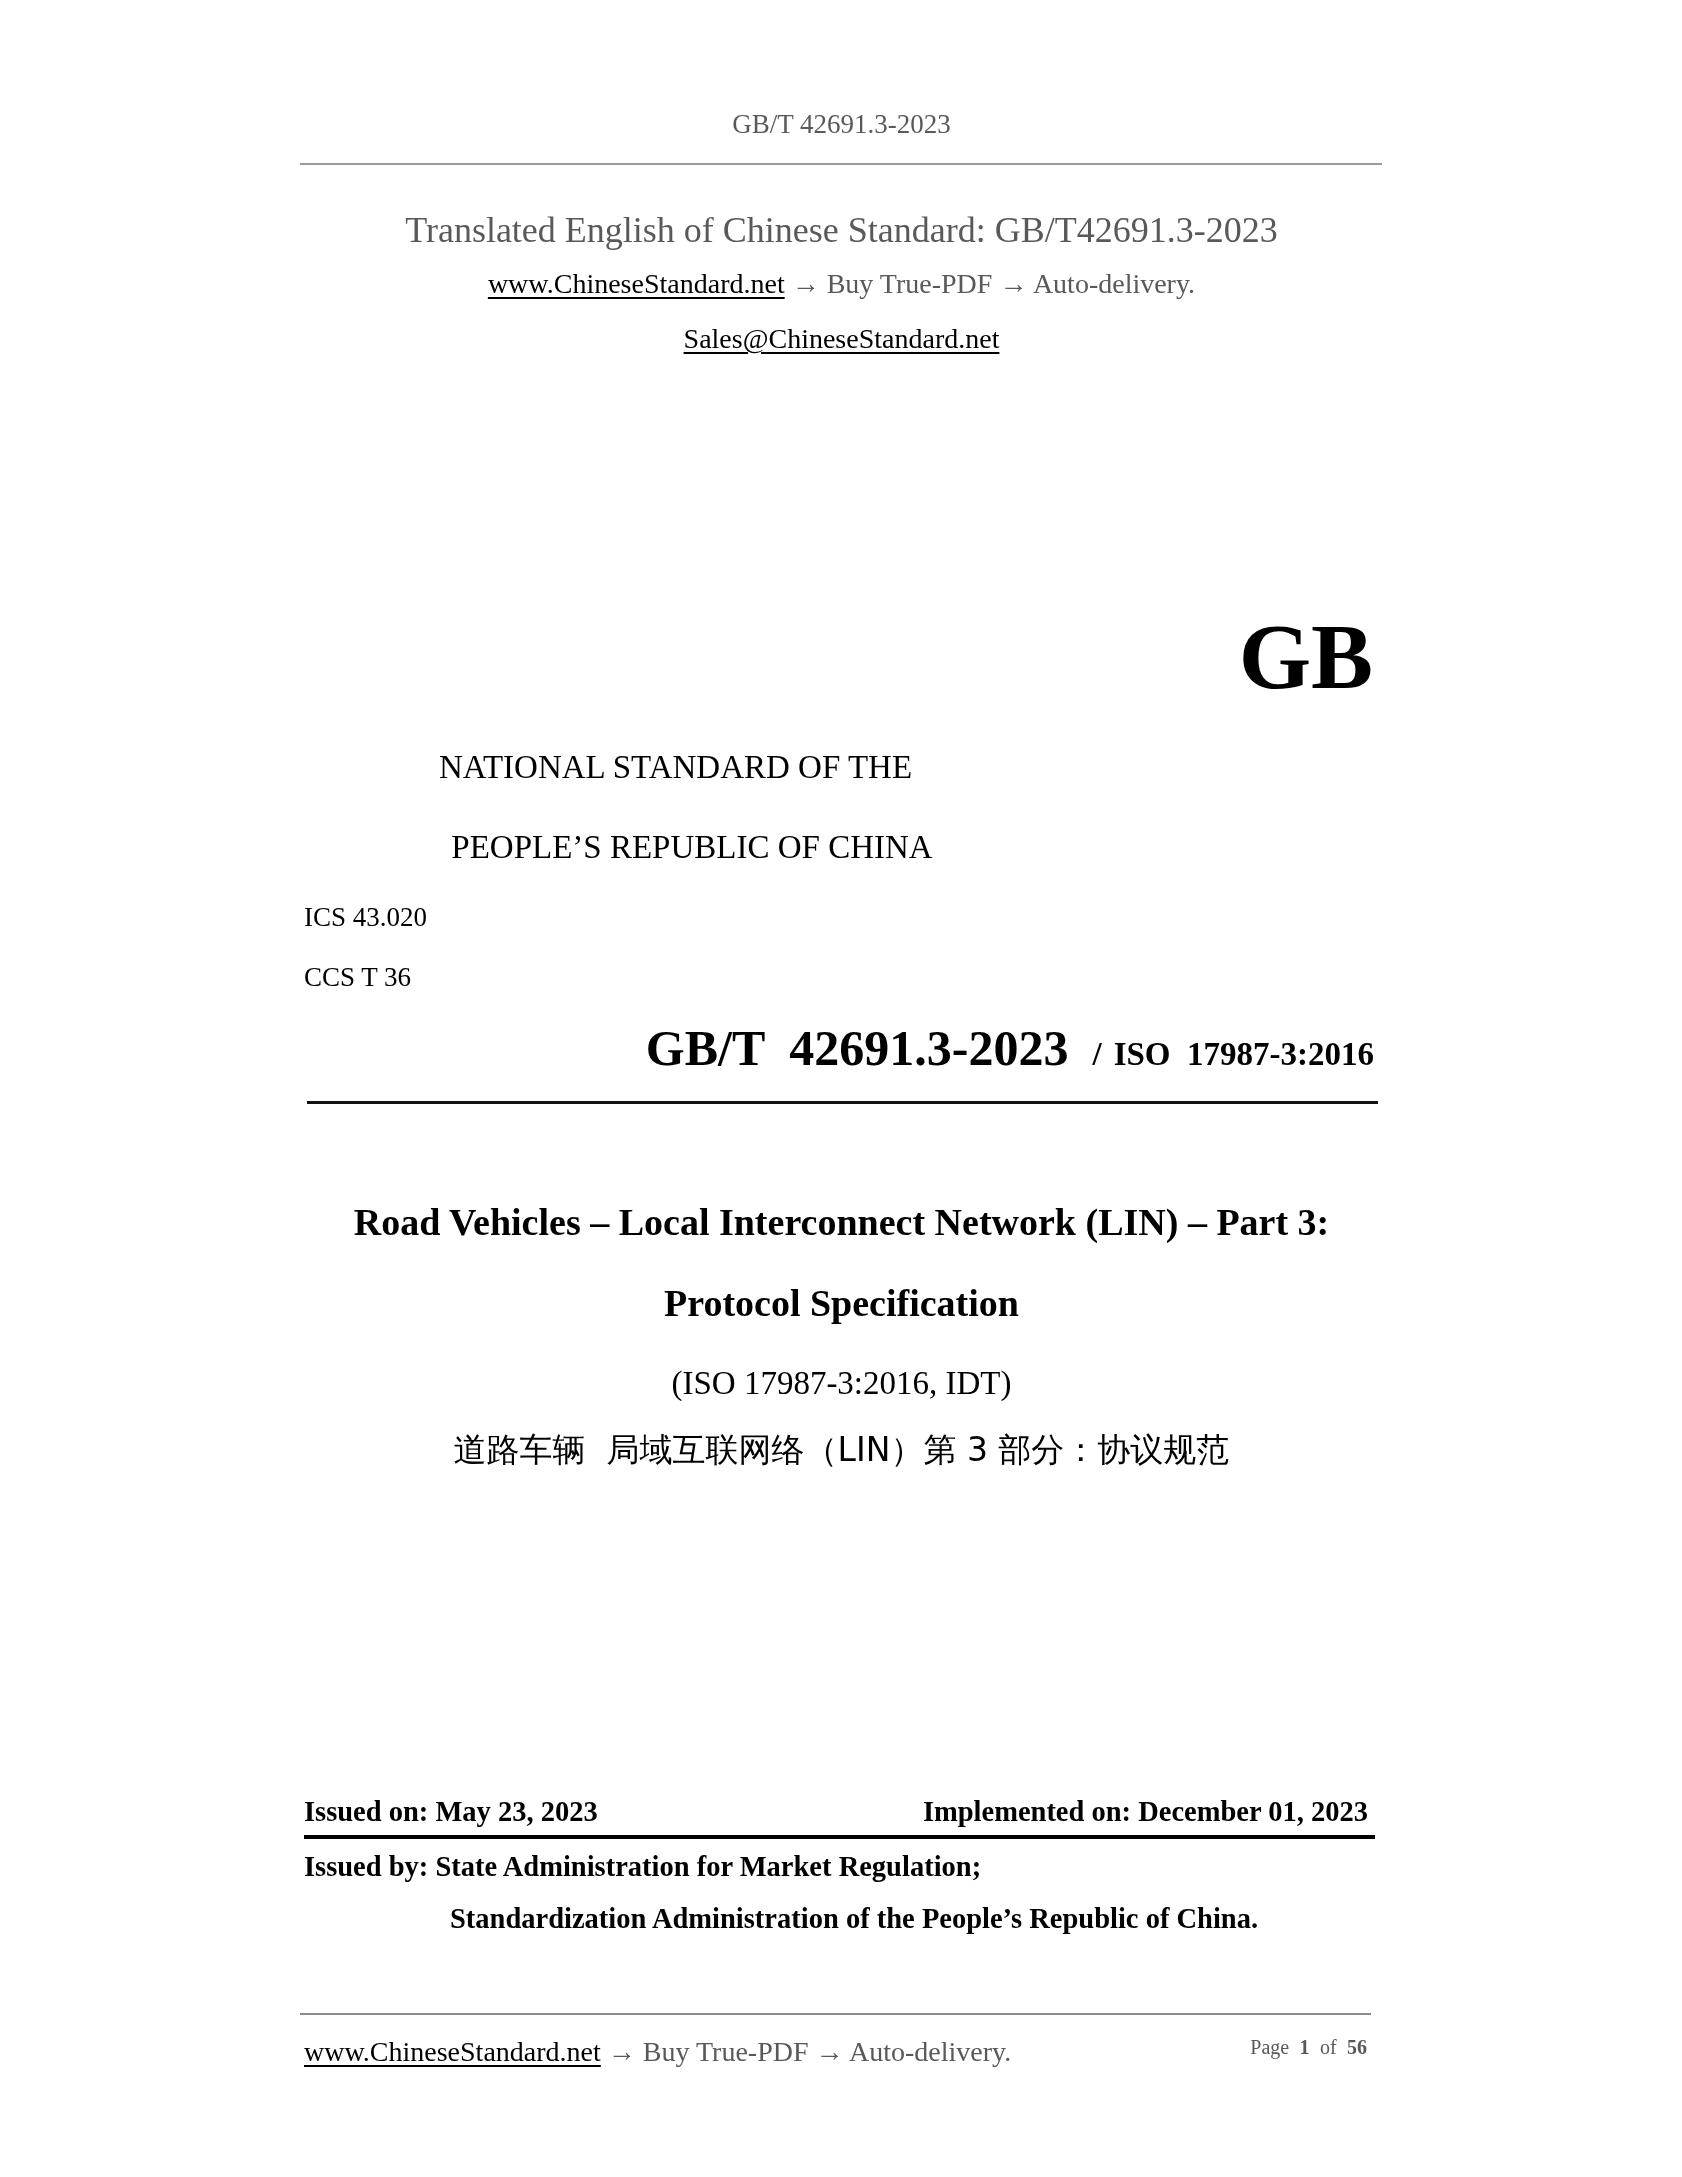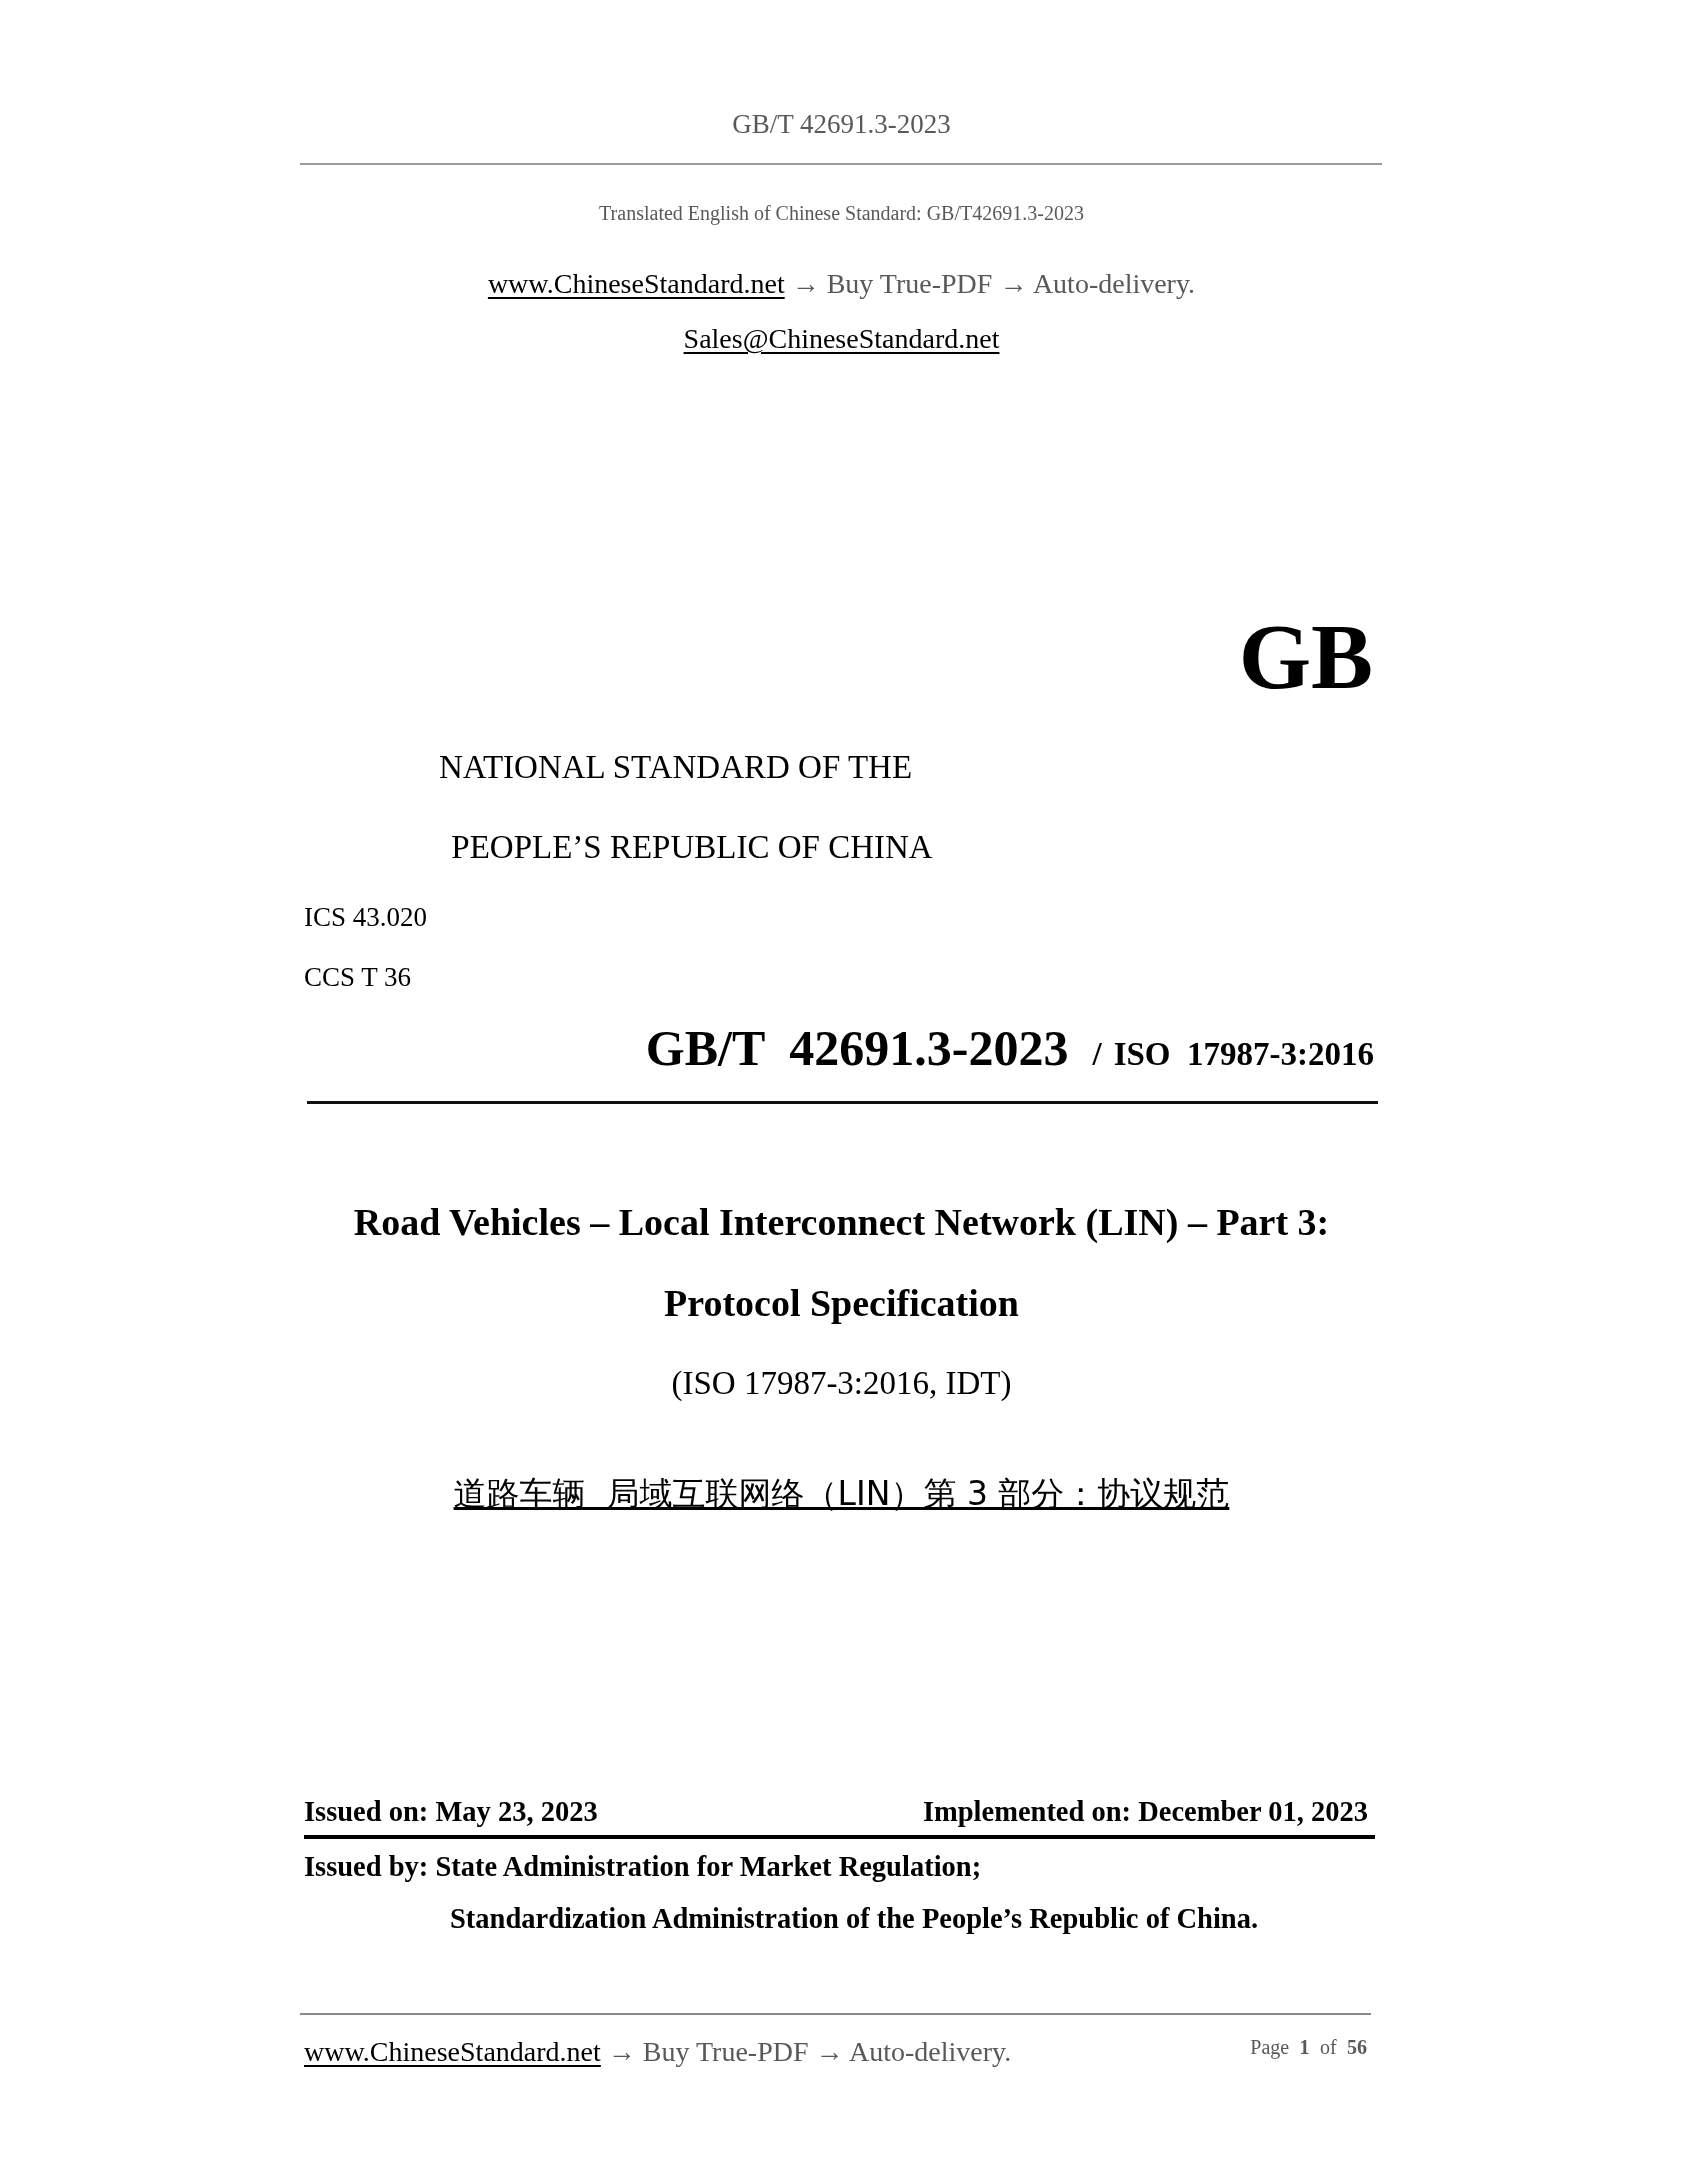--- a/index.html
+++ b/index.html
@@ -13,21 +13,21 @@
   .center { left: 0; width: 1683px; text-align: center; }
   .gray { color: #595959; }
   a.link { color: #000000; text-decoration: underline; text-underline-offset: 3.5px; text-decoration-thickness: 1.7px; }
   .rule { position: absolute; }
 
   
   #running-header { top: 109px; font-size: 27px; }
   #header-rule { left: 300px; top: 163px; width: 1082px; height: 1.7px; background: #9b9b9b; }
 
   
-  #promo-1 { top: 202px; font-size: 20px; }
+  #promo-1 { top: 209px; font-size: 36px; }
   #promo-2 { top: 268px; font-size: 28px; }
   #promo-3 { top: 323px; font-size: 28px; }
 
   
   #gb-logo { right: 310px; top: 610px; font-size: 93px; font-weight: bold; line-height: 1; }
 
   #national-1 { top: 749px; font-size: 33px; left: 0; width: 1351px; text-align: center; }
   #national-2 { top: 829px; font-size: 33px; left: 0; width: 1384px; text-align: center; }
 
   #ics { left: 304px; top: 902px; font-size: 27px; }
@@ -35,21 +35,21 @@
 
   #std-line { right: 309px; top: 1023px; font-weight: bold; line-height: 1; }
   #std-main { font-size: 50px; }
   #std-sep { font-size: 33px; margin: 0 12px 0 24px; }
   #std-iso { font-size: 33px; }
   #std-rule { left: 307px; top: 1101px; width: 1071px; height: 2.6px; background: #111; }
 
   #title-1 { top: 1200px; font-size: 38px; font-weight: bold; }
   #title-2 { top: 1281px; font-size: 38px; font-weight: bold; }
   #title-iso { top: 1365px; font-size: 33px; }
-  #title-cn { top: 1472px; font-size: 33px; font-family: "DejaVu Sans", sans-serif; text-decoration: underline; }
+  #title-cn { top: 1428px; font-size: 33px; font-family: "DejaVu Sans", sans-serif; }
 
   #issued-on { left: 304px; top: 1796px; font-size: 28.5px; font-weight: bold; }
   #implemented-on { right: 315px; top: 1796px; font-size: 28.5px; font-weight: bold; }
   #issue-rule { left: 304px; top: 1835px; width: 1071px; height: 3.5px; background: #000; }
   #issued-by { left: 304px; top: 1851px; font-size: 28.5px; font-weight: bold; }
   #issued-by-2 { left: 450px; top: 1903px; font-size: 28.5px; font-weight: bold; }
 
   #footer-rule { left: 300px; top: 2013px; width: 1071px; height: 1.7px; background: #8a8a8a; }
   #footer-left { left: 304px; top: 2036px; font-size: 28px; }
   #footer-right { right: 316px; top: 2036px; font-size: 20px; }

